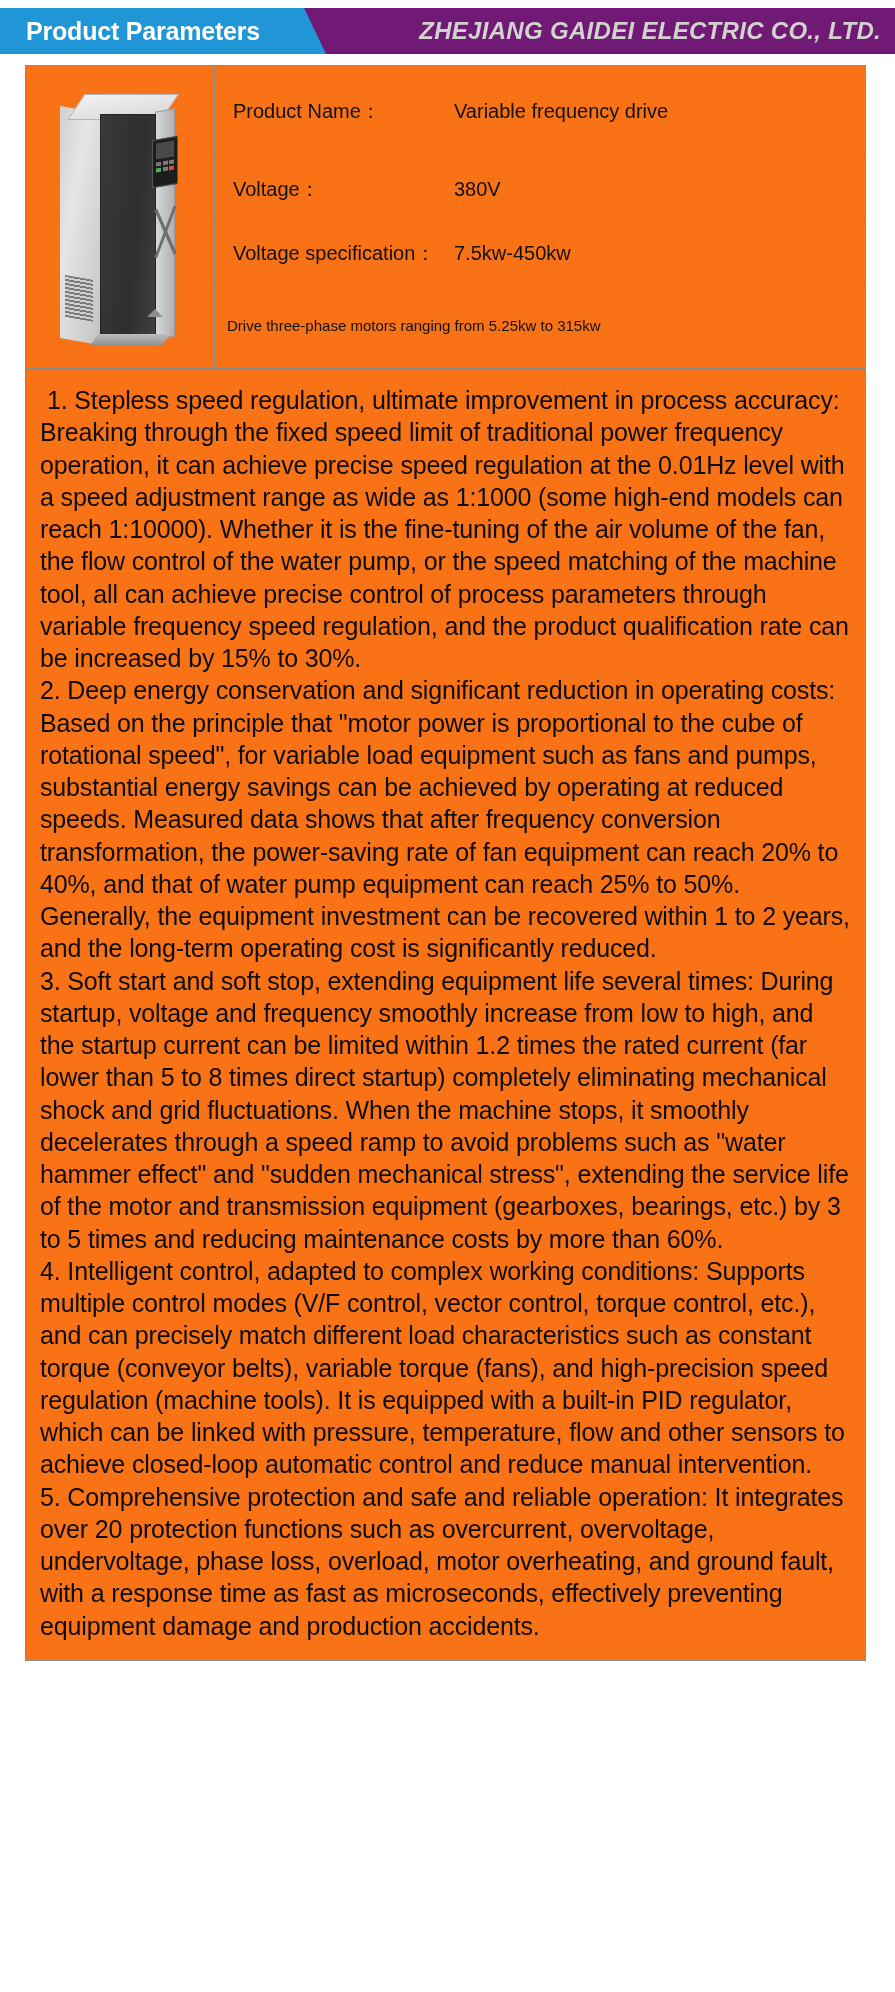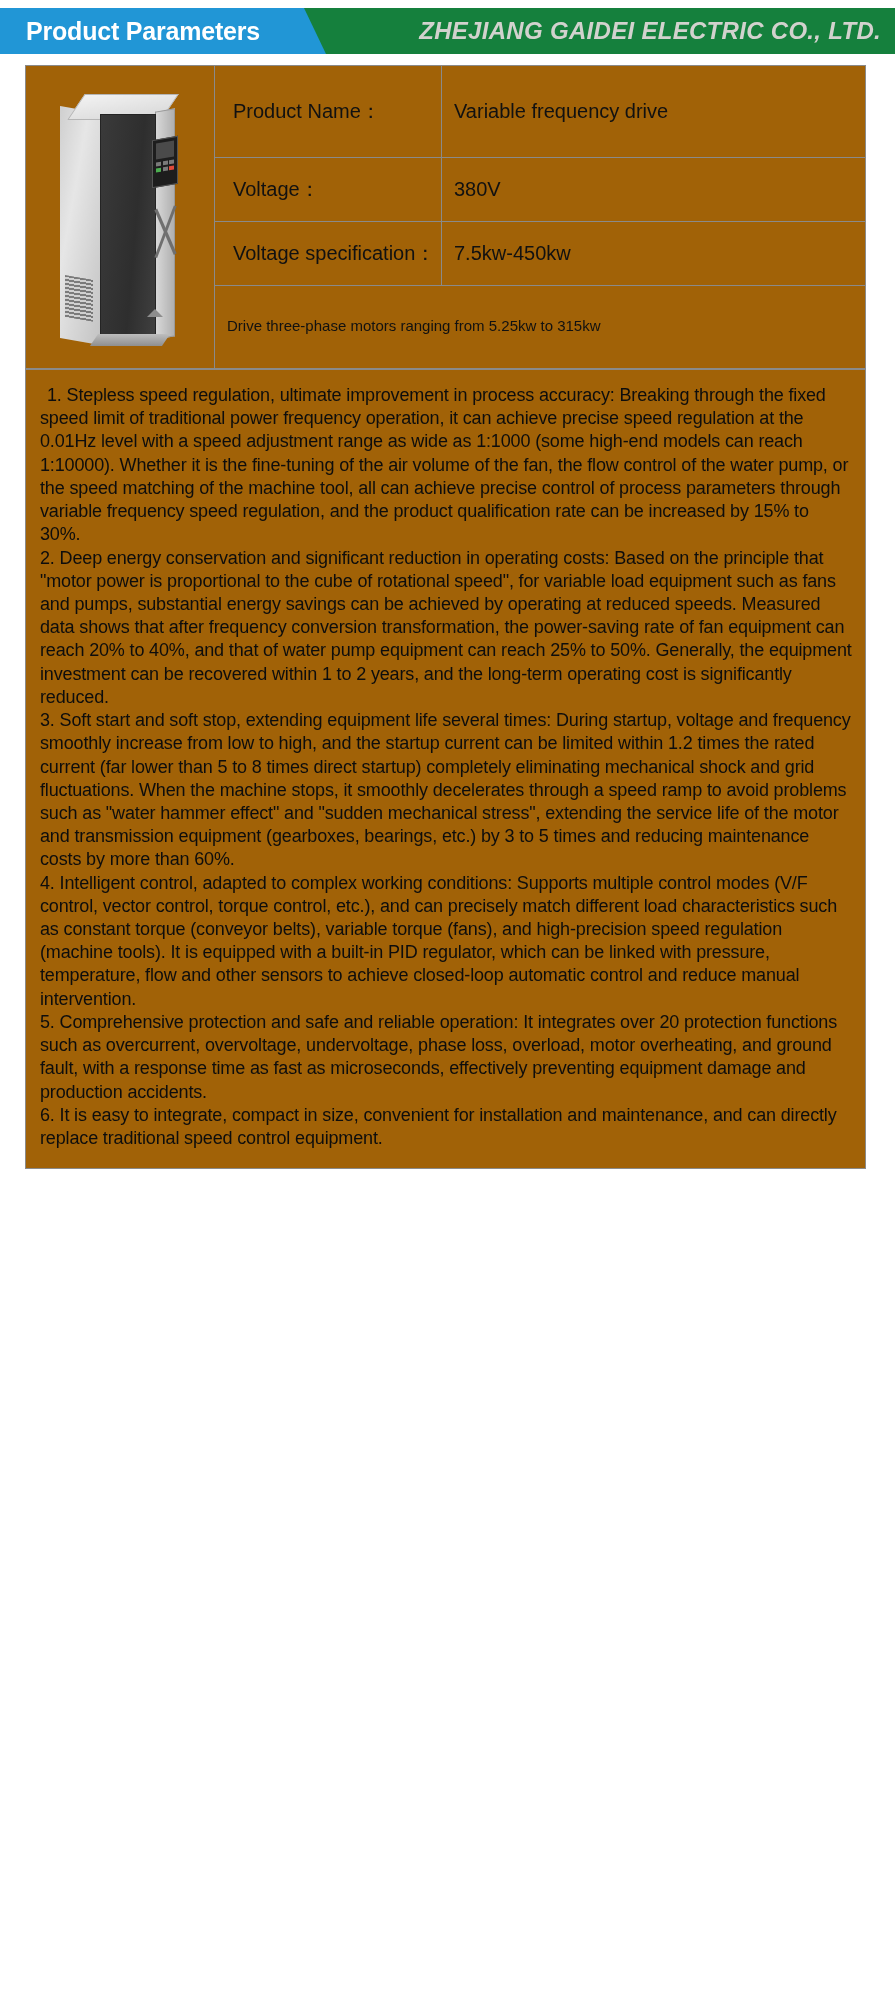--- a/index.html
+++ b/index.html
@@ -12,21 +12,21 @@
     background: #ffffff;
     font-family: "Liberation Sans", sans-serif;
     -webkit-font-smoothing: antialiased;
   }
 
   
   .header {
     position: relative;
     margin: 8px 0 0 0;
     height: 46px;
-    background: #15803d;
+    background: #701a75;
     display: flex;
     align-items: center;
     overflow: hidden;
   }
   .header-tab {
     position: relative;
     height: 46px;
     background: #2196d6;
     display: flex;
     align-items: center;
@@ -62,21 +62,21 @@
     font-weight: bold;
     letter-spacing: 0.3px;
     white-space: nowrap;
   }
 
   
   .sheet {
     margin: 11px 29px 0 25px;
     border: 1px solid #8a8a8a;
     box-sizing: border-box;
-    background: #a16207;
+    background: #f97316;
   }
 
   
   .spec-table {
     width: 100%;
     border-collapse: collapse;
     table-layout: fixed;
   }
   .spec-table td {
     border: 1px solid #8a8a8a;
@@ -233,21 +233,21 @@
     transform: skewX(-34deg);
   }
 
   
   .desc {
     padding: 14px 12px 18px 14px;
     border-top: 1px solid #8a8a8a;
   }
   .desc p {
     margin: 0;
-    font-size: 18px;
+    font-size: 25px;
     line-height: 1.29;
     color: #0d0d0d;
     text-align: left;
     letter-spacing: -0.15px;
   }
   .desc p.first { text-indent: 7px; }
 </style>
 </head>
 <body>
 
@@ -304,16 +304,15 @@
     </tr>
   </tbody>
     </table>
 
   <div class="desc">
     <p class="first">1. Stepless speed regulation, ultimate improvement in process accuracy: Breaking through the fixed speed limit of traditional power frequency operation, it can achieve precise speed regulation at the 0.01Hz level with a speed adjustment range as wide as 1:1000 (some high-end models can reach 1:10000). Whether it is the fine-tuning of the air volume of the fan, the flow control of the water pump, or the speed matching of the machine tool, all can achieve precise control of process parameters through variable frequency speed regulation, and the product qualification rate can be increased by 15% to 30%.</p>
     <p>2. Deep energy conservation and significant reduction in operating costs: Based on the principle that "motor power is proportional to the cube of rotational speed", for variable load equipment such as fans and pumps, substantial energy savings can be achieved by operating at reduced speeds. Measured data shows that after frequency conversion transformation, the power-saving rate of fan equipment can reach 20% to 40%, and that of water pump equipment can reach 25% to 50%. Generally, the equipment investment can be recovered within 1 to 2 years, and the long-term operating cost is significantly reduced.</p>
     <p>3. Soft start and soft stop, extending equipment life several times: During startup, voltage and frequency smoothly increase from low to high, and the startup current can be limited within 1.2 times the rated current (far lower than 5 to 8 times direct startup) completely eliminating mechanical shock and grid fluctuations. When the machine stops, it smoothly decelerates through a speed ramp to avoid problems such as "water hammer effect" and "sudden mechanical stress", extending the service life of the motor and transmission equipment (gearboxes, bearings, etc.) by 3 to 5 times and reducing maintenance costs by more than 60%.</p>
     <p>4. Intelligent control, adapted to complex working conditions: Supports multiple control modes (V/F control, vector control, torque control, etc.), and can precisely match different load characteristics such as constant torque (conveyor belts), variable torque (fans), and high-precision speed regulation (machine tools). It is equipped with a built-in PID regulator, which can be linked with pressure, temperature, flow and other sensors to achieve closed-loop automatic control and reduce manual intervention.</p>
     <p>5. Comprehensive protection and safe and reliable operation: It integrates over 20 protection functions such as overcurrent, overvoltage, undervoltage, phase loss, overload, motor overheating, and ground fault, with a response time as fast as microseconds, effectively preventing equipment damage and production accidents.</p>
-    <p>6. It is easy to integrate, compact in size, convenient for installation and maintenance, and can directly replace traditional speed control equipment.</p>
   </div>
 
 </div>
 
 </body></html>

